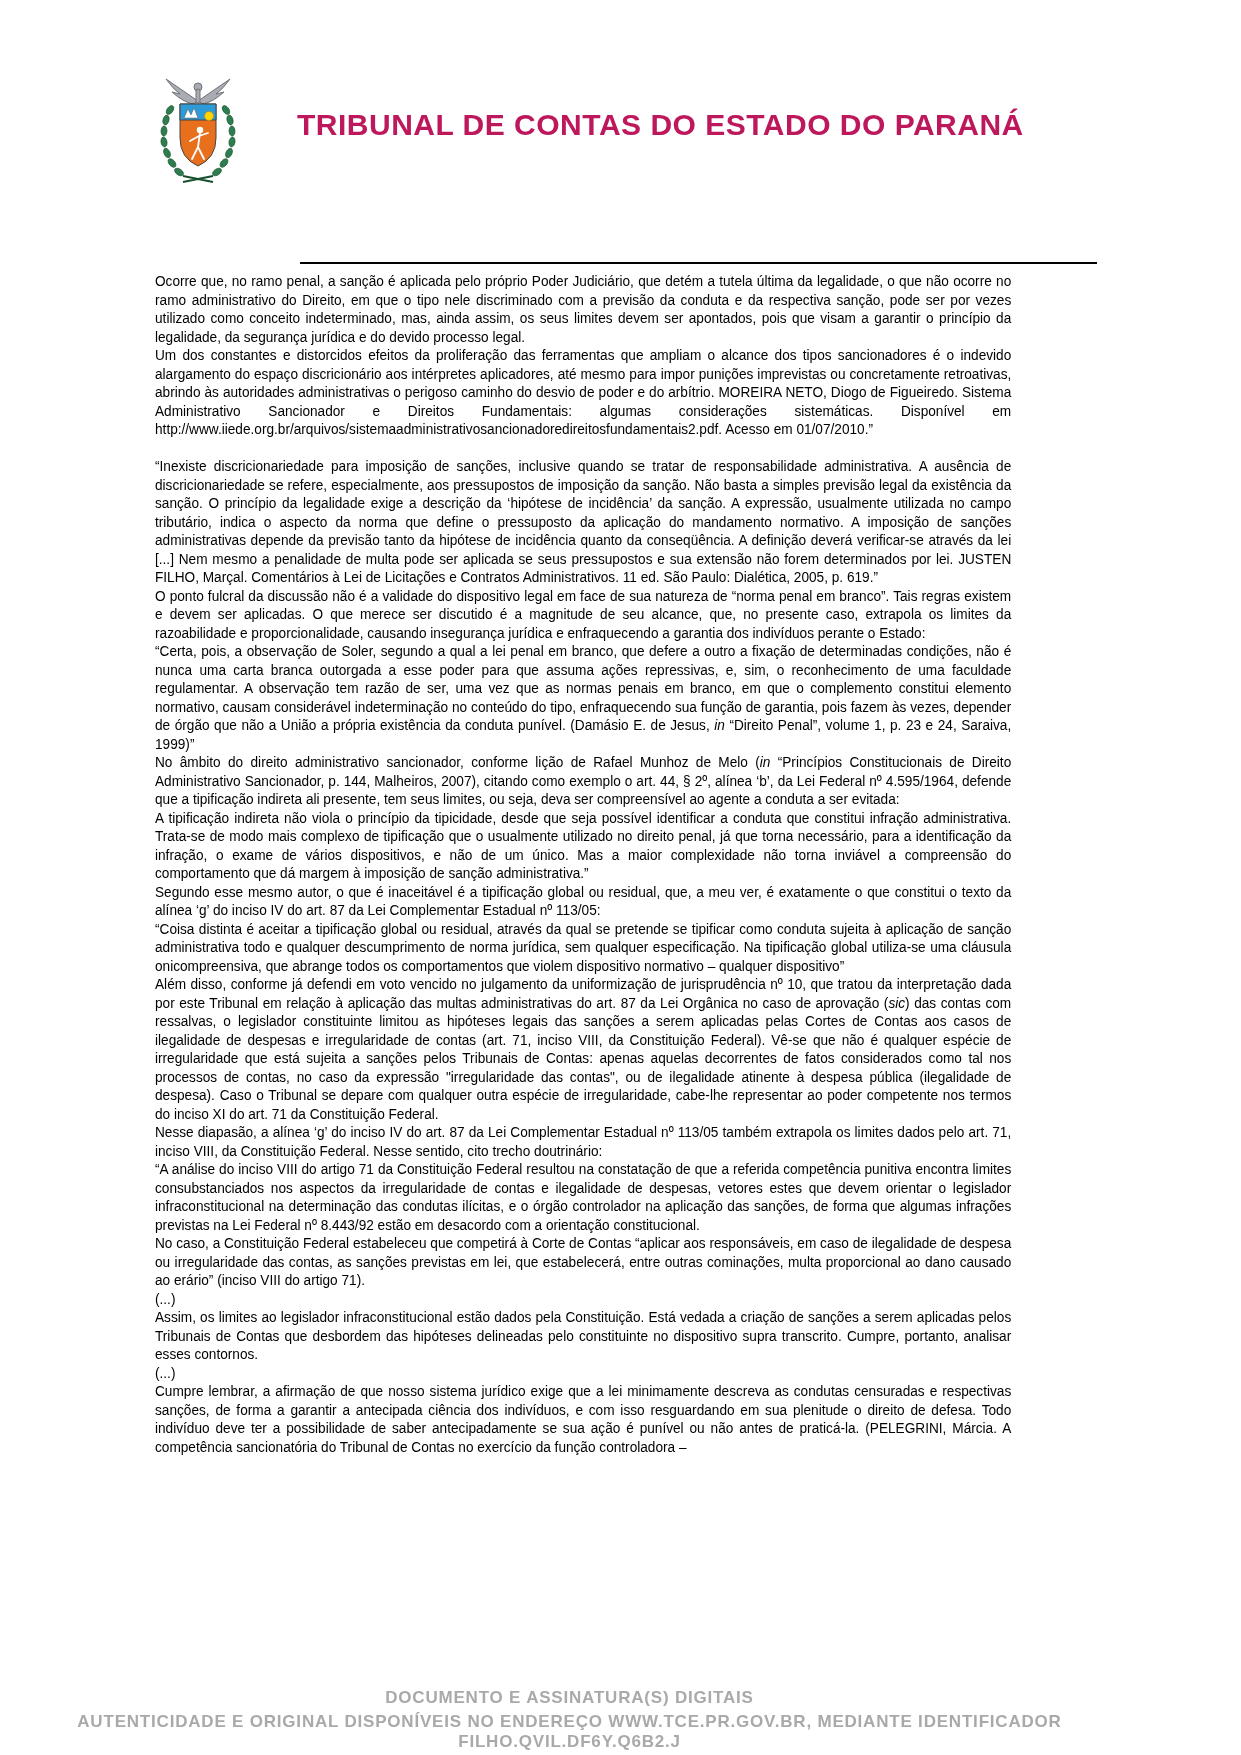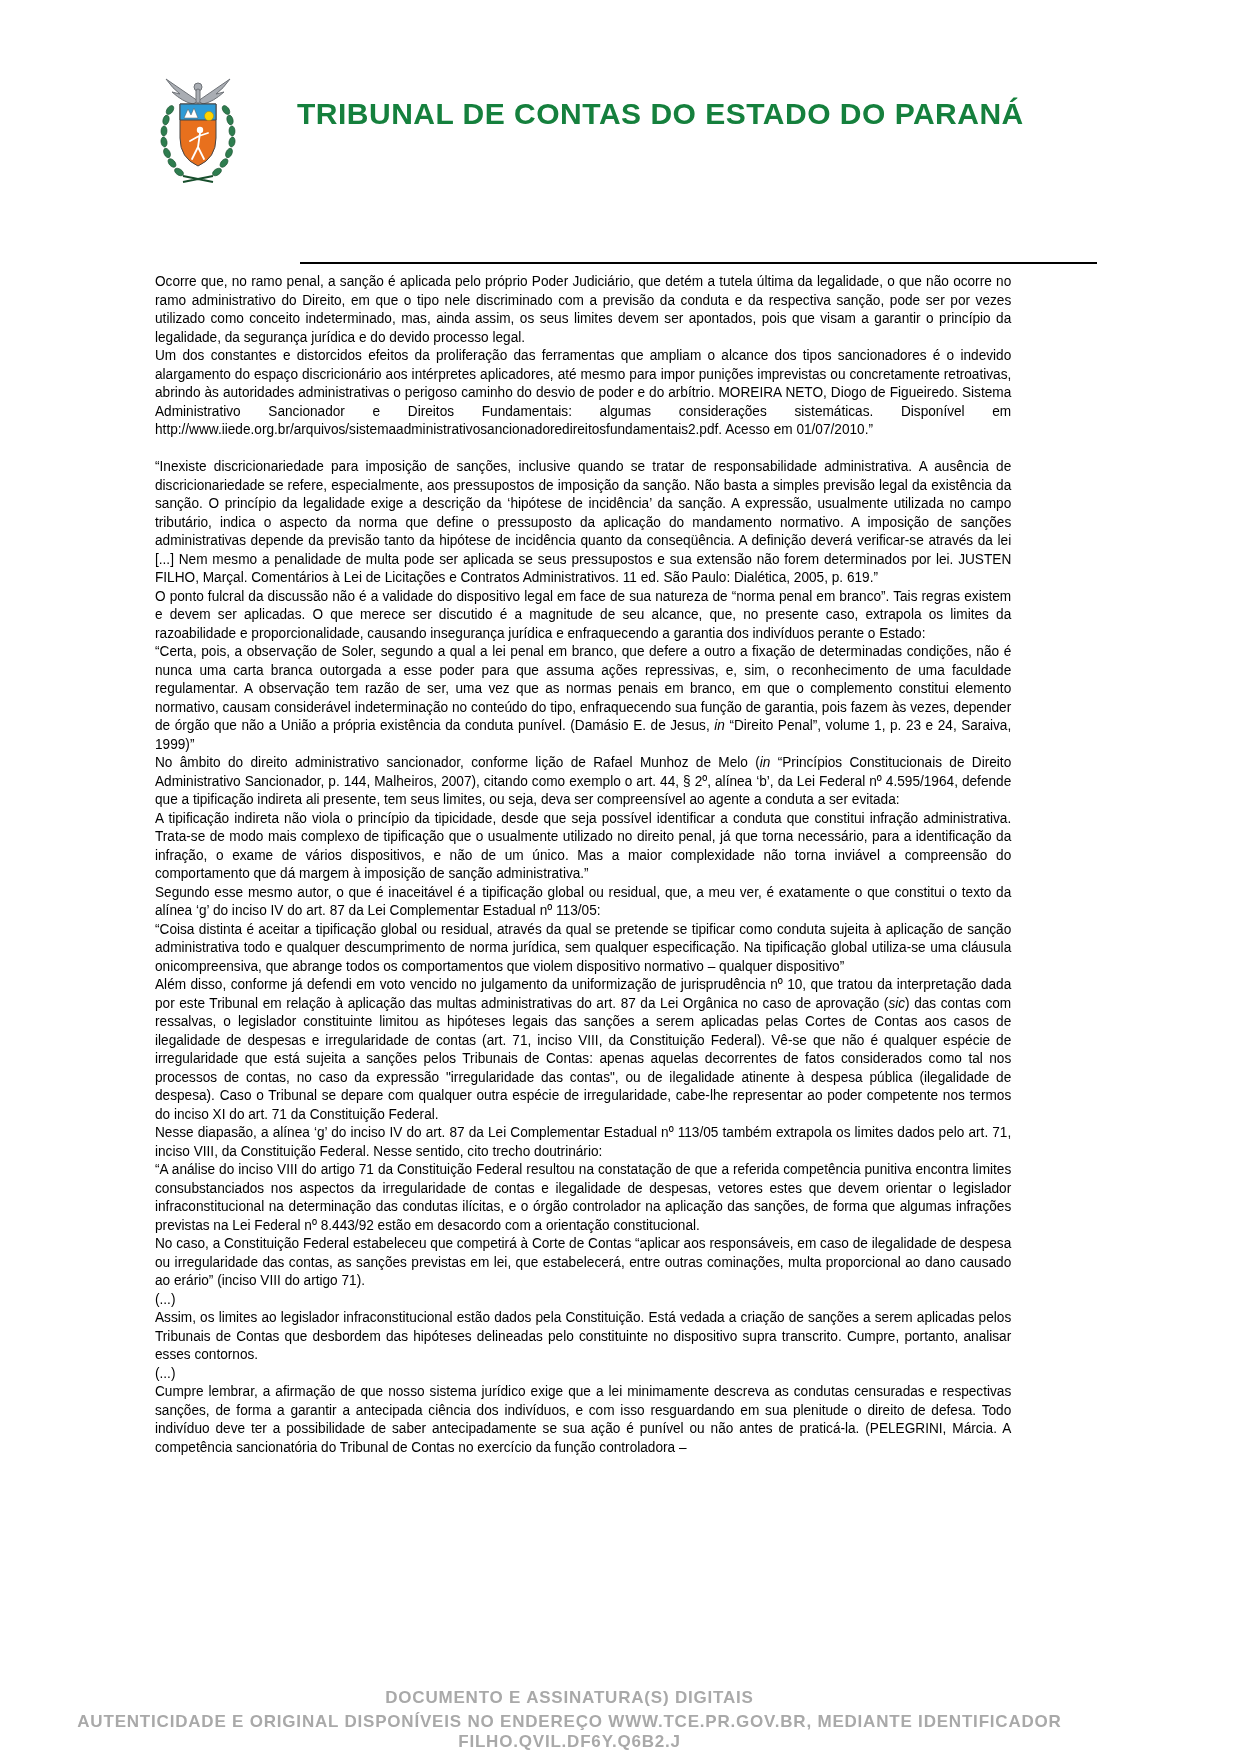--- a/index.html
+++ b/index.html
@@ -9,23 +9,23 @@
     background:#ffffff;
     overflow:hidden;
     font-family:"Liberation Sans", sans-serif;
     color:#000;
   }
   .logo {
     position:absolute; left:153px; top:74px;
     width:90px; height:114px;
   }
   .page-title {
-    position:absolute; left:297px; top:97px;
+    position:absolute; left:297px; top:108px;
     font-size:30px; font-weight:bold; letter-spacing:0.5px;
-    white-space:nowrap; color:#15803d;
+    white-space:nowrap; color:#be185d;
   }
   .header-divider {
     position:absolute; left:300px; top:262px;
     width:797px; height:2px; background:#000;
   }
   .doc-body {
     position:absolute; left:155px; top:272px;
     width:973px;
     transform:scaleX(0.88);
     transform-origin:0 0;

